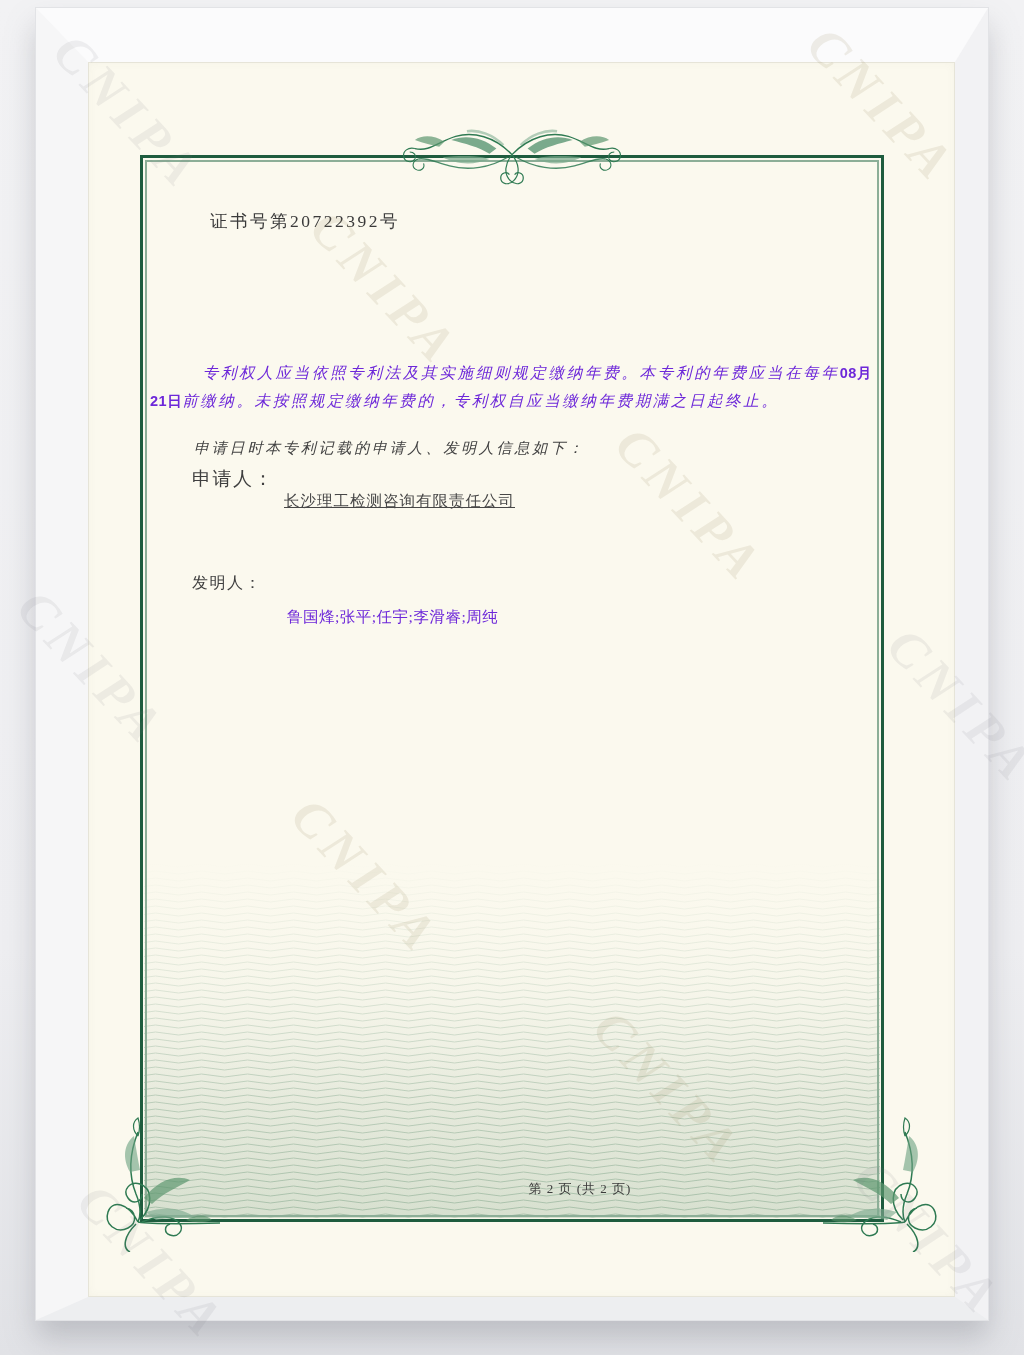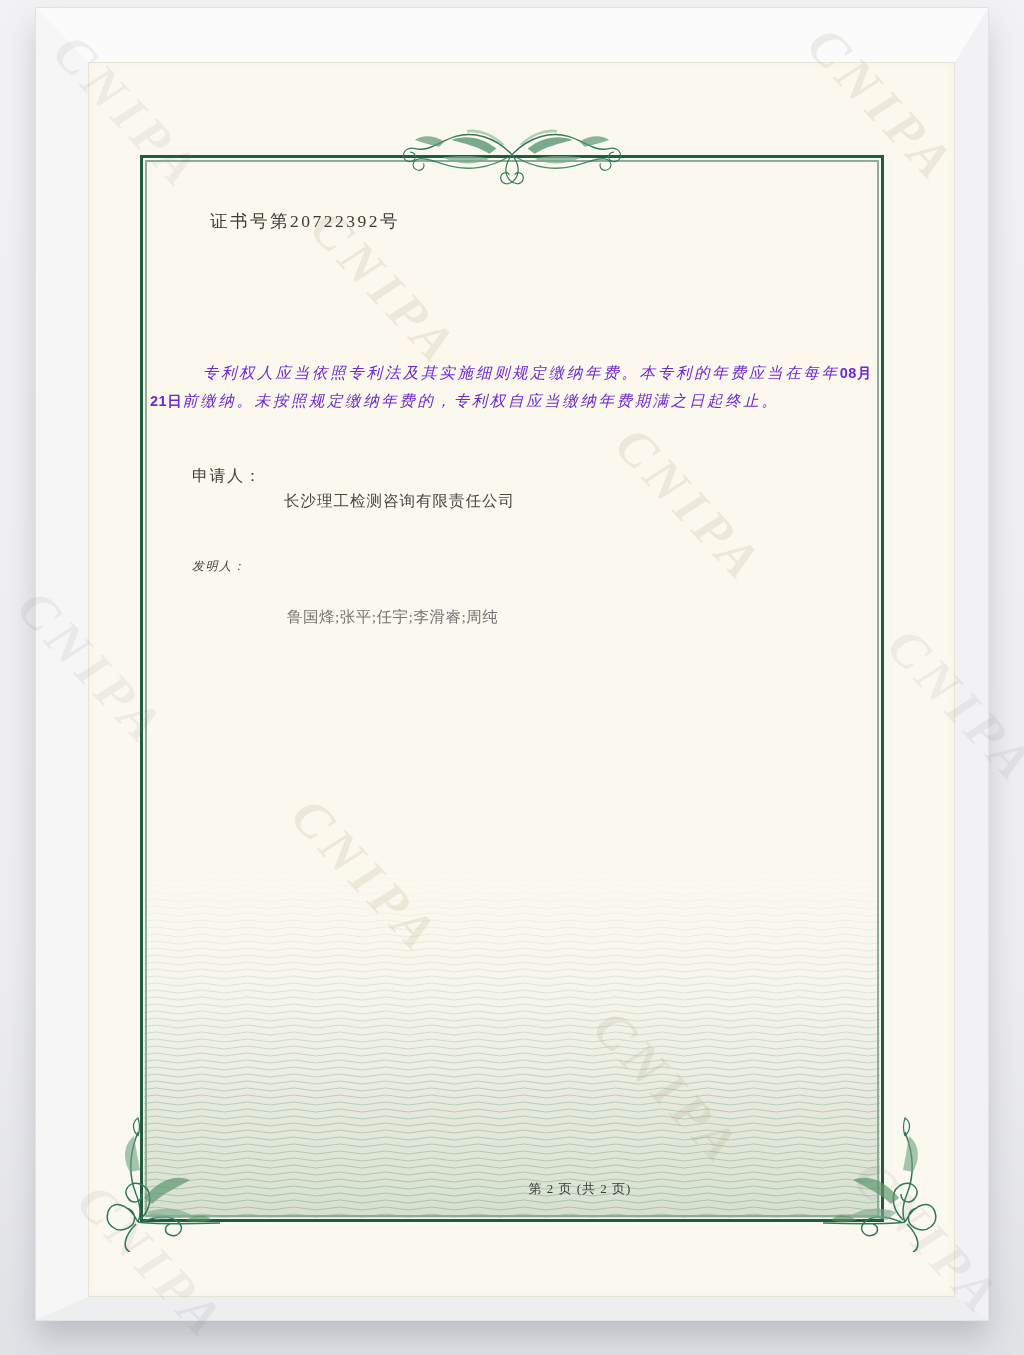--- a/index.html
+++ b/index.html
@@ -54,24 +54,24 @@
 
   
   .txt{position:absolute;color:#3f3f3f;z-index:5;white-space:nowrap;}
   .cert-no{left:112px;top:147px;font-size:17.5px;letter-spacing:2.5px;color:#3a3a3a;margin-left:10px;}
   .fee{left:62px;top:281px;width:722px;white-space:normal;
        font-size:15.5px;line-height:28.5px;letter-spacing:2.6px;
        text-align:justify;text-indent:3.4em;color:#6d28d9;}
   .kai{font-style:italic;}
   .fee .date{font-style:normal;font-weight:600;letter-spacing:.5px;font-family:"Liberation Sans",sans-serif;font-size:14.5px;}
   .info-intro{left:106px;top:377px;font-size:15px;letter-spacing:2.8px;color:#424242;}
-  .applicant-label{left:104px;top:404px;font-size:16px;letter-spacing:1.5px;}
-  .applicant-name{left:196px;top:429px;font-size:15.5px;letter-spacing:1px;color:#474747;}
-  .inventor-label{left:104px;top:496px;font-size:12px;letter-spacing:1.5px;font-style:italic;}
-  .inventor-names{left:199px;top:545px;font-size:15.5px;letter-spacing:.5px;color:#737373;}
+  .applicant-label{left:104px;top:404px;font-size:19px;letter-spacing:1.5px;}
+  .applicant-name{left:196px;top:429px;font-size:15.5px;letter-spacing:1px;color:#474747;text-decoration:underline;}
+  .inventor-label{left:104px;top:511px;font-size:16px;letter-spacing:1.5px;}
+  .inventor-names{left:199px;top:545px;font-size:15.5px;letter-spacing:.5px;color:#6d28d9;}
   .footer{left:52px;top:1118px;width:880px;text-align:center;font-size:13px;letter-spacing:1px;color:#3c3c3c;}
 
   
   .wm{
     position:absolute;z-index:2;pointer-events:none;
     font-family:"Liberation Serif",serif;font-weight:bold;font-style:italic;
     font-size:52px;letter-spacing:7px;white-space:nowrap;
     transform:translate(-50%,-50%) rotate(47deg);
   }
   .wm-paper{color:rgba(146,132,88,.13);}
@@ -159,20 +159,21 @@
         <path d="M46,110 C64,104 84,106 96,116 C82,116 66,116 56,118 Z" fill="#7fac90" stroke="none" opacity=".65"></path>
         <path d="M30,70 C22,56 24,42 34,34 C36,46 38,58 40,68 Z" fill="#6aa080" stroke="none" opacity=".6"></path>
         <path d="M86,118 c10,-6 20,-6 26,0 c-8,3 -18,3 -26,0 Z" fill="#559068" stroke="none" opacity=".6"></path>
       </g>
     </svg>
 
     <div class="txt cert-no">证书号第20722392号</div>
 
     <p class="txt fee"><span class="kai">专利权人应当依照专利法及其实施细则规定缴纳年费。本专利的年费应当在每年</span><span class="date">08月21日</span><span class="kai">前缴纳。未按照规定缴纳年费的，专利权自应当缴纳年费期满之日起终止。</span></p>
 
+    <div class="txt info-intro kai">申请日时本专利记载的申请人、发明人信息如下：</div>
     <div class="txt applicant-label">申请人：</div>
     <div class="txt applicant-name">长沙理工检测咨询有限责任公司</div>
     <div class="txt inventor-label">发明人：</div>
     <div class="txt inventor-names">鲁国烽;张平;任宇;李滑睿;周纯</div>
 
     <div class="txt footer">第 2 页 (共 2 页)</div>
   </div>
 
 </div>
 

